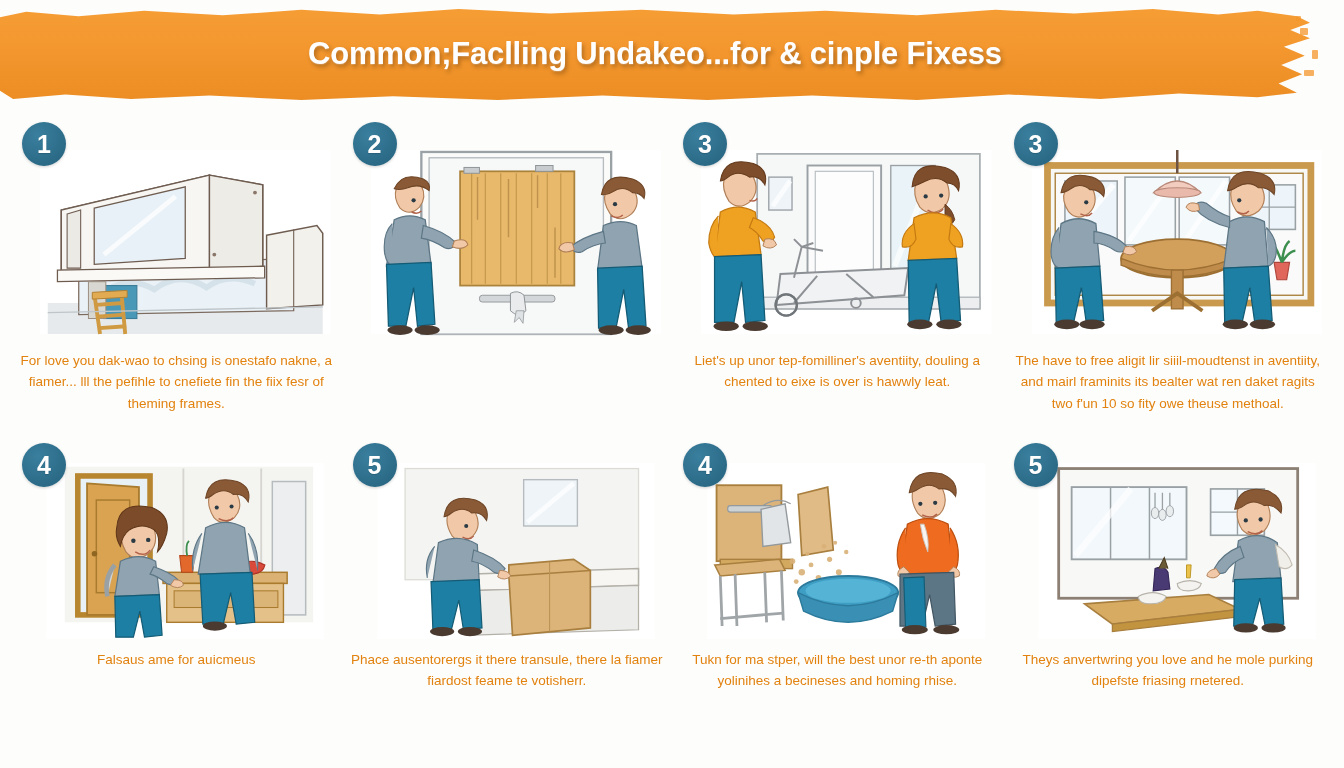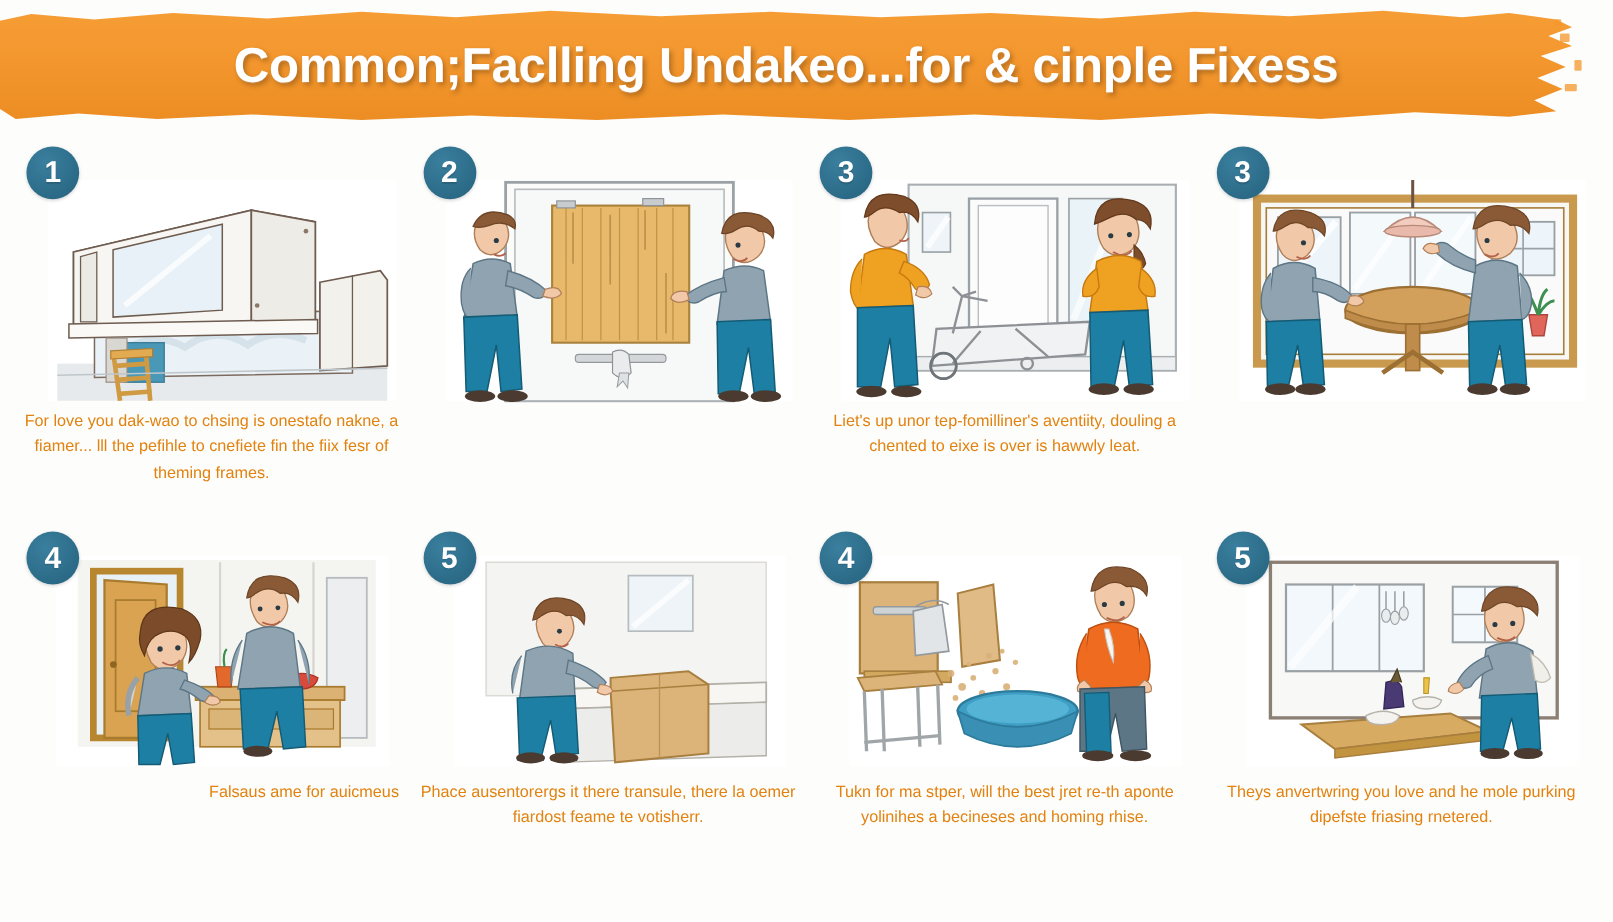--- a/index.html
+++ b/index.html
@@ -26,21 +26,21 @@
     );
     opacity: .97;
   }
   .banner-speck {
     position: absolute; background: #f3962c; opacity: .75; border-radius: 1px;
   }
   .banner-title {
     position: absolute; left: 0; top: 0; width: 1310px; height: 92px;
     display: flex; align-items: center; justify-content: center;
     color: #ffffff;
-    font-size: 41px; font-weight: bold; letter-spacing: -0.2px;
+    font-size: 31px; font-weight: bold; letter-spacing: -0.2px;
     text-shadow: 2px 3px 4px rgba(90,50,10,.42), 0 1px 0 rgba(255,255,255,.25);
     white-space: nowrap;
   }
 
   
   .grid {
     position: absolute; left: 14px; top: 118px;
     width: 1316px; height: 640px;
     display: grid;
     grid-template-columns: repeat(4, 1fr);
@@ -59,27 +59,27 @@
     text-shadow: 0 1px 1px rgba(0,0,0,.15);
   }
 
   .art {
     position: absolute; left: 26px; top: 30px; right: 8px; height: 188px;
     overflow: hidden;
   }
   .art svg { width: 100%; height: 100%; display: block; }
 
   .caption {
-    position: absolute; left: 6px; right: 6px; top: 222px;
+    position: absolute; left: 6px; right: 6px; top: 232px;
     text-align: center;
     color: #e2820f;
     font-size: 13.5px; line-height: 1.58;
     font-family: "Liberation Sans", sans-serif;
   }
-  .caption.short { top: 236px; text-align: right; }
+  .caption.short { top: 236px; }
   .row2 .art { top: 24px; height: 176px; }
   .row2 .caption { top: 210px; }
 </style>
 </head>
 <body>
 
 <div id="page">
 
   <div class="banner">
     <div class="banner-stroke"></div>
@@ -287,20 +287,21 @@
             <path d="M204 74 q18 -10 36 0 l4 46 l-46 2 Z" fill="#8fa3b0" stroke="#5d7685" stroke-width="1.3"></path>
             <path d="M204 80 q-24 -6 -36 -20 q2 -9 12 -5 q12 10 24 14 Z" fill="#8fa3b0" stroke="#5d7685" stroke-width="1.2"></path>
             <path d="M172 56 q-10 -4 -13 3 q5 7 14 3 Z" fill="#f2c9a8" stroke="#b07f57" stroke-width="1"></path>
             <path d="M242 80 q12 12 10 28 q-2 10 -8 12" fill="#8fa3b0" stroke="#5d7685" stroke-width="1.2"></path>
             <path d="M198 122 l46 -2 l4 56 l-18 2 l-5 -36 l-8 36 l-18 0 Z" fill="#1d7fa3" stroke="#145b75" stroke-width="1.3"></path>
             <ellipse cx="210" cy="180" rx="13" ry="5" fill="#4a3a30"></ellipse>
             <ellipse cx="238" cy="180" rx="13" ry="5" fill="#4a3a30"></ellipse>
           </g>
         </svg>
       </div>
+      <div class="caption">The have to free aligit lir siiil-moudtenst in aventiity, and mairl framinits its bealter wat ren daket ragits two f'un 10 so fity owe theuse methoal.</div>
     </div>
 
     <div class="panel row2">
       <div class="badge">4</div>
       <div class="art">
         <svg viewBox="0 0 300 190" xmlns="http://www.w3.org/2000/svg">
           <rect x="0" y="0" width="300" height="190" fill="#ffffff"></rect>
           <rect x="20" y="4" width="268" height="168" fill="#f4f4f1"></rect>
           <path d="M148 6 L148 160 M232 6 L232 160" stroke="#d6d5d0" stroke-width="2"></path>
 
@@ -377,21 +378,21 @@
             <path d="M66 86 q22 -10 42 2 l2 40 l-50 2 Z" fill="#8fa3b0" stroke="#5d7685" stroke-width="1.3"></path>
             <path d="M104 94 q24 8 34 20 q-4 8 -12 4 q-12 -10 -24 -12 Z" fill="#8fa3b0" stroke="#5d7685" stroke-width="1.2"></path>
             <path d="M132 116 q10 0 12 6 q-6 6 -14 1 Z" fill="#f2c9a8" stroke="#b07f57" stroke-width="1"></path>
             <path d="M62 90 q-12 14 -8 34" fill="#8fa3b0" stroke="#5d7685" stroke-width="1.2"></path>
             <path d="M58 128 l52 -2 l3 52 l-20 2 l-5 -32 l-8 32 l-20 0 Z" fill="#1d7fa3" stroke="#145b75" stroke-width="1.3"></path>
             <ellipse cx="70" cy="182" rx="13" ry="5" fill="#4a3a30"></ellipse>
             <ellipse cx="100" cy="182" rx="13" ry="5" fill="#4a3a30"></ellipse>
           </g>
         </svg>
       </div>
-      <div class="caption">Phace ausentorergs it there transule, there la oemer fiardost feame te votisherr.</div>
+      <div class="caption">Phace ausentorergs it there transule, there la fiamer fiardost feame te votisherr.</div>
     </div>
 
     <div class="panel row2">
       <div class="badge">4</div>
       <div class="art">
         <svg viewBox="0 0 300 190" xmlns="http://www.w3.org/2000/svg">
           <rect x="0" y="0" width="300" height="190" fill="#ffffff"></rect>
 
           <rect x="10" y="24" width="70" height="82" fill="#dcb47a" stroke="#a87f3e" stroke-width="2"></rect>
           <rect x="14" y="104" width="78" height="10" fill="#d3a85f" stroke="#a87f3e" stroke-width="1.5"></rect>
@@ -437,21 +438,21 @@
             <path d="M262 70 q12 18 8 40 q-2 8 -8 8" fill="#ef6b1f" stroke="#bd4f0f" stroke-width="1.3"></path>
             <path d="M212 112 q-8 4 -6 10 q8 4 12 -4 Z" fill="#f2c9a8" stroke="#b07f57" stroke-width="1"></path>
             <path d="M266 112 q8 4 6 10 q-8 4 -12 -4 Z" fill="#f2c9a8" stroke="#b07f57" stroke-width="1"></path>
             <path d="M208 120 l58 -2 l2 56 l-22 2 l-6 -34 l-8 34 l-24 0 Z" fill="#5d7685" stroke="#415663" stroke-width="1.3"></path>
             <path d="M212 124 l22 -1 l2 54 l-22 2 Z" fill="#1d7fa3" stroke="#145b75" stroke-width="1.2"></path>
             <ellipse cx="224" cy="180" rx="14" ry="5" fill="#4a3a30"></ellipse>
             <ellipse cx="258" cy="180" rx="14" ry="5" fill="#4a3a30"></ellipse>
           </g>
         </svg>
       </div>
-      <div class="caption">Tukn for ma stper, will the best jret re-th aponte yolinihes a becineses and homing rhise.</div>
+      <div class="caption">Tukn for ma stper, will the best unor re-th aponte yolinihes a becineses and homing rhise.</div>
     </div>
 
     <div class="panel row2">
       <div class="badge">5</div>
       <div class="art">
         <svg viewBox="0 0 300 190" xmlns="http://www.w3.org/2000/svg">
           <rect x="0" y="0" width="300" height="190" fill="#ffffff"></rect>
           <rect x="22" y="6" width="258" height="140" fill="#f8f8f6" stroke="#8c7f73" stroke-width="3"></rect>
 
           <rect x="36" y="26" width="124" height="78" fill="#f2f8fb" stroke="#9aa1a5" stroke-width="2"></rect>

